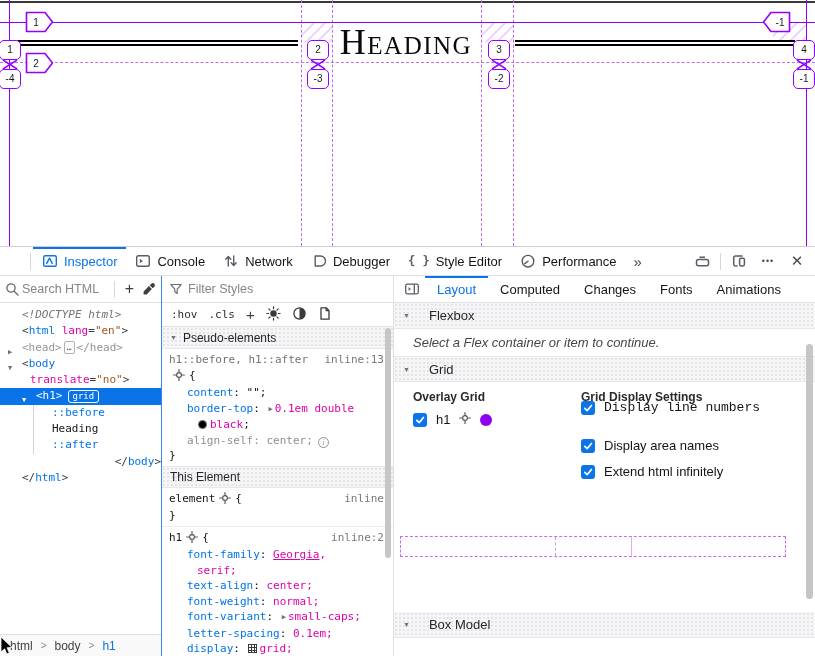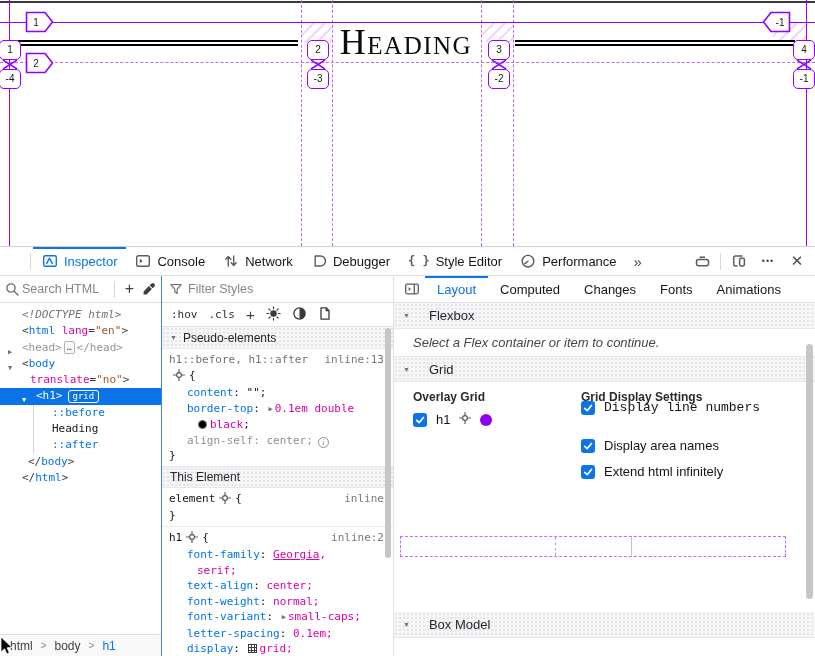--- a/index.html
+++ b/index.html
@@ -297,21 +297,21 @@
       <div class="tree" id="markup-tree">
           <div class="tline" style="padding-left: 22px;"><span class="c-doc">&lt;!DOCTYPE html&gt;</span></div>
           <div class="tline" style="padding-left: 22px;"><span class="c-brk">&lt;</span><span class="c-tag">html</span><span class="c-brk"> </span><span class="c-attr">lang</span><span class="c-brk">=</span><span class="c-val">"en"</span><span class="c-brk">&gt;</span></div>
           <div class="tline" style="padding-left: 22px;"><span class="twisty" style="left: 8px;">▶</span><span class="c-gray">&lt;head&gt;</span><span class="more-badge">…</span><span class="c-gray">&lt;/head&gt;</span></div>
           <div class="tline" style="padding-left: 22px;"><span class="twisty" style="left: 8px;">▼</span><span class="c-brk">&lt;</span><span class="c-tag">body</span></div>
           <div class="tline" style="padding-left: 30px;"><span class="c-attr">translate</span><span class="c-brk">=</span><span class="c-val">"no"</span><span class="c-brk">&gt;</span></div>
           <div class="tline selected" style="padding-left: 36px;"><span class="twisty" style="left: 22px;">▼</span><span class="c-w">&lt;h1&gt;</span><span class="grid-badge">grid</span></div>
           <div class="tline" style="padding-left: 52px;"><span class="guide"></span><span class="c-pseudo">::before</span></div>
           <div class="tline" style="padding-left: 52px;"><span class="guide"></span><span class="c-text">Heading</span></div>
           <div class="tline" style="padding-left: 52px;"><span class="guide"></span><span class="c-pseudo">::after</span></div>
-          <div class="tline" style="padding-left: 28px;"><span class="c-brk">&lt;/</span><span class="c-tag">body</span><span class="c-brk">&gt;</span></div>
+          <div class="tline" style="padding-left: 28px; text-align: right;"><span class="c-brk">&lt;/</span><span class="c-tag">body</span><span class="c-brk">&gt;</span></div>
           <div class="tline" style="padding-left: 22px;"><span class="c-brk">&lt;/</span><span class="c-tag">html</span><span class="c-brk">&gt;</span></div>
         </div>
       <div class="crumbs" id="crumbs">
           <span class="crumb">html</span>
           <span class="crumb-sep">&gt;</span>
           <span class="crumb">body</span>
           <span class="crumb-sep">&gt;</span>
           <span class="crumb current">h1</span>
         </div>
     </div>

